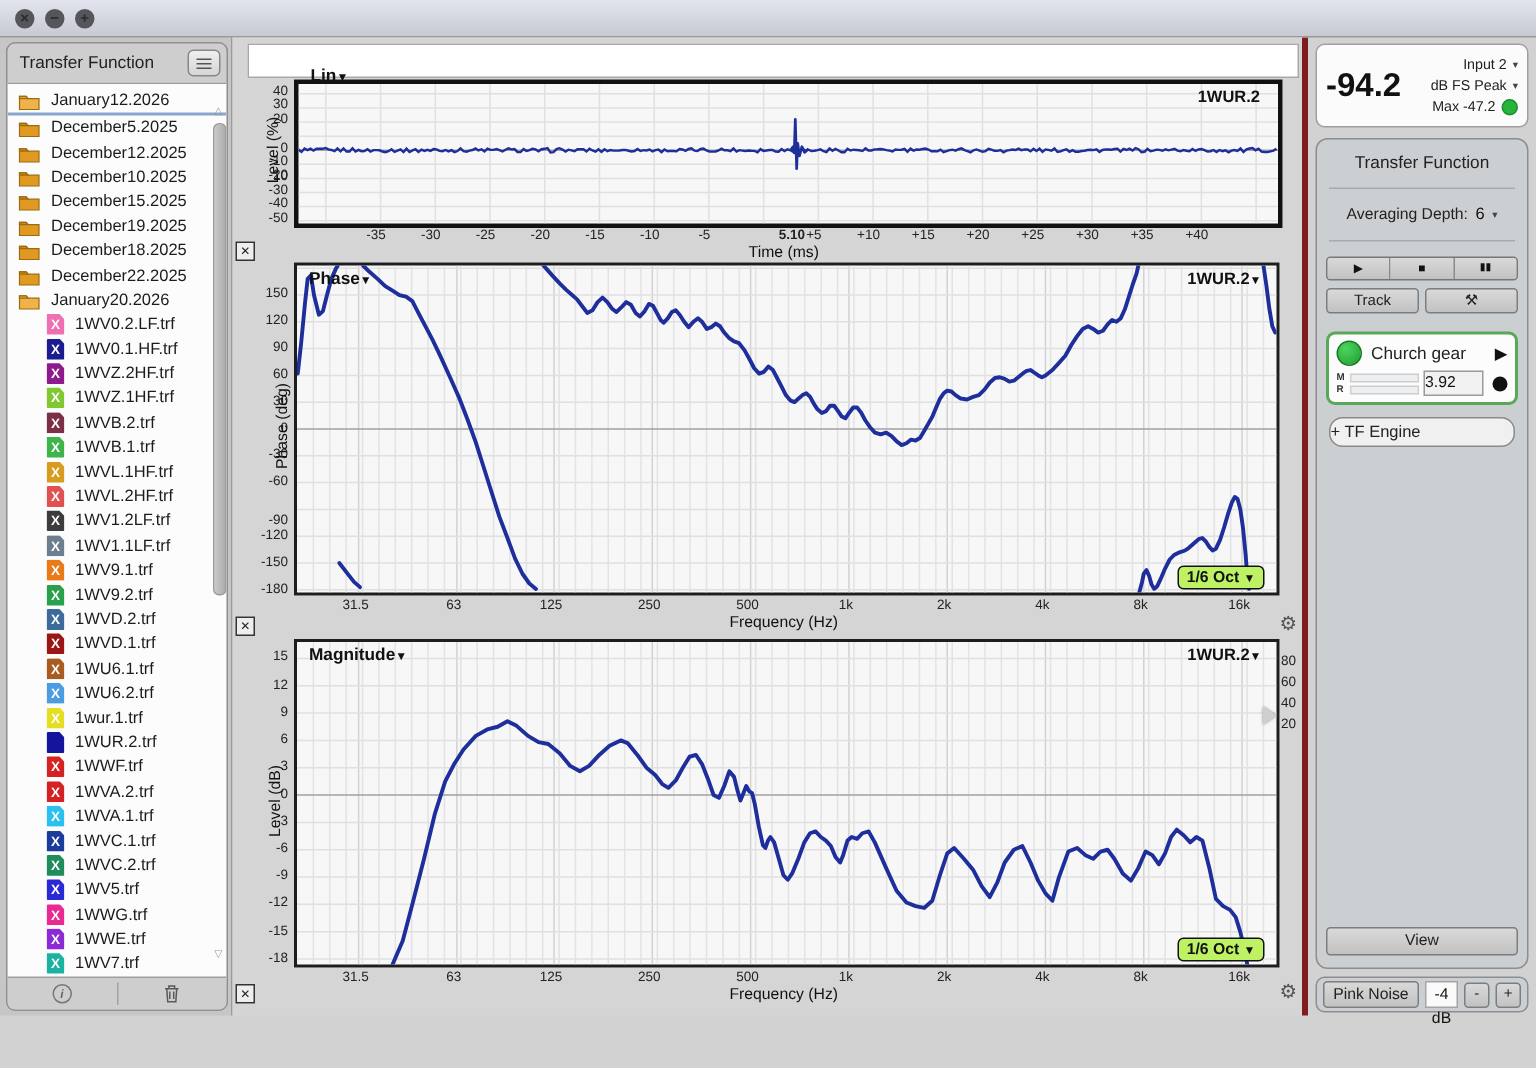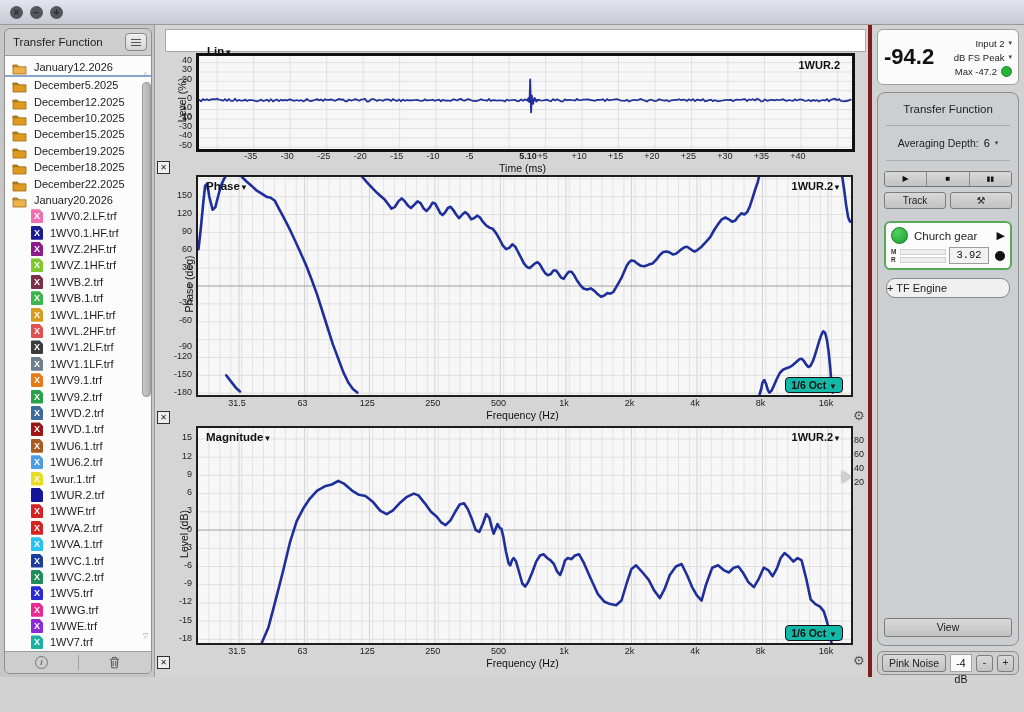--- a/index.html
+++ b/index.html
@@ -53,21 +53,21 @@
   
   .chartzone{position:relative;width:713px;background:#d5d5d5;overflow:hidden;}
   .cursor-strip{position:absolute;left:10px;right:2px;top:4px;height:21px;background:#fff;
     border:1px solid #a8a8a8;}
   .plot{position:absolute;background:#f7f7f7;}
   .plot svg{position:absolute;left:0;top:0;}
   .plot.thick{border:3px solid #111;}
   .plot.thin{border:2px solid #1d1d1d;}
   .chart-title{position:absolute;font-size:11.5px;font-weight:bold;color:#111;z-index:5;}
   .trace-label{position:absolute;font-size:11px;font-weight:bold;color:#111;z-index:5;}
-  .smooth-btn{position:absolute;z-index:6;background:#14b8a6;border:1.5px solid #111;
+  .smooth-btn{position:absolute;z-index:6;background:#bef264;border:1.5px solid #111;
     border-radius:4px;font-size:10.5px;font-weight:bold;color:#111;padding:0 5px;height:14px;
     line-height:14px;}
   .xtick{position:absolute;font-size:9px;color:#222;transform:translateX(-50%);}
   .xtick.bold{font-weight:bold;}
   .ytick{position:absolute;font-size:9px;color:#222;text-align:right;width:26px;}
   .axis-x{position:absolute;font-size:10.5px;color:#111;transform:translateX(-50%);}
   .axis-y{position:absolute;font-size:10.5px;color:#111;transform:rotate(-90deg);
     transform-origin:center;white-space:nowrap;}
   .closebox{position:absolute;width:11px;height:11px;border:1.5px solid #333;background:#eee;
     font-size:8px;line-height:11px;text-align:center;color:#222;font-weight:bold;}
@@ -106,21 +106,21 @@
   .eng-top{display:flex;align-items:center;gap:6px;}
   .eng-dot{width:15px;height:15px;border-radius:50%;background:radial-gradient(circle at 35% 30%,#4ed45e,#1f9c31);border:1px solid #157a24;}
   .eng-name{flex:1;font-size:11.5px;color:#222;}
   .eng-play{font-size:11px;color:#111;}
   .eng-meters{display:flex;align-items:center;gap:3px;margin-top:3px;}
   .mr{display:flex;flex-direction:column;gap:1px;flex:1;}
   .mr .line{display:flex;align-items:center;gap:3px;}
   .mr .tag{font-size:6.5px;font-weight:bold;color:#333;width:6px;}
   .mr .track{flex:1;height:4px;background:#eceff1;border:1px solid #cfcfcf;}
   .eng-val{width:38px;height:15px;border:1px solid #9b9b9b;background:#f2f2f2;font-size:10.5px;
-    text-align:center;line-height:15px;color:#111;font-family:Liberation Mono, monospace;}
+    line-height:15px;color:#111;}
   .bdot{width:10px;height:10px;border-radius:50%;background:#111;margin-left:3px;}
   .addtf{height:18px;border:1px solid #8a8a8a;border-radius:9px;background:#f0f0f0;
     font-size:11px;line-height:18px;color:#222;margin:6px 2px;}
   .spacer{flex:1;}
   .view-btn{height:17px;border:1px solid #7d7d7d;border-radius:3px;
     background:linear-gradient(#d9d9d9,#c2c2c2);text-align:center;font-size:10.5px;
     line-height:17px;color:#222;margin:2px 0 2px 0;}
   .gen-row{margin-top:5px;border:1px solid #8b8d90;border-radius:6px;background:#cbcfd2;
     height:24px;display:flex;align-items:center;gap:4px;padding:0 4px;box-sizing:border-box;}
   .pink-btn{height:16px;border:1px solid #7d7d7d;border-radius:3px;flex:0 0 62px;

